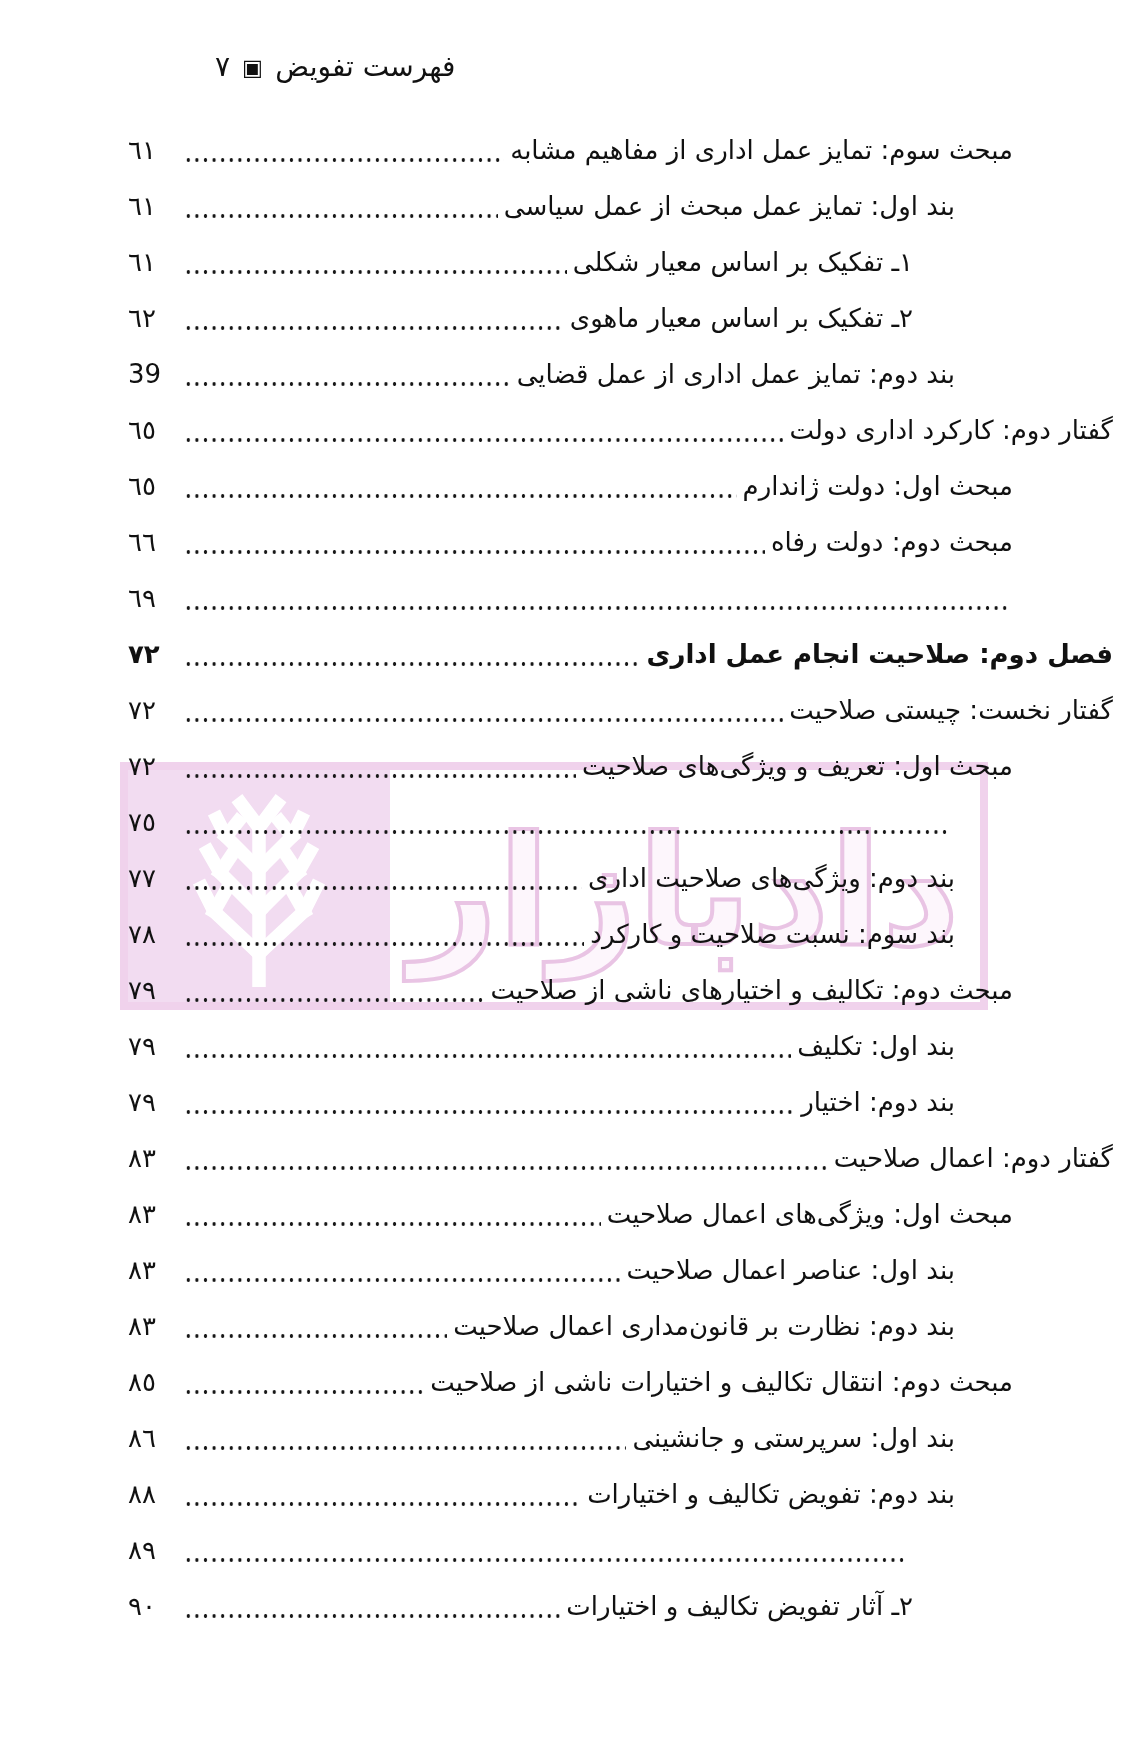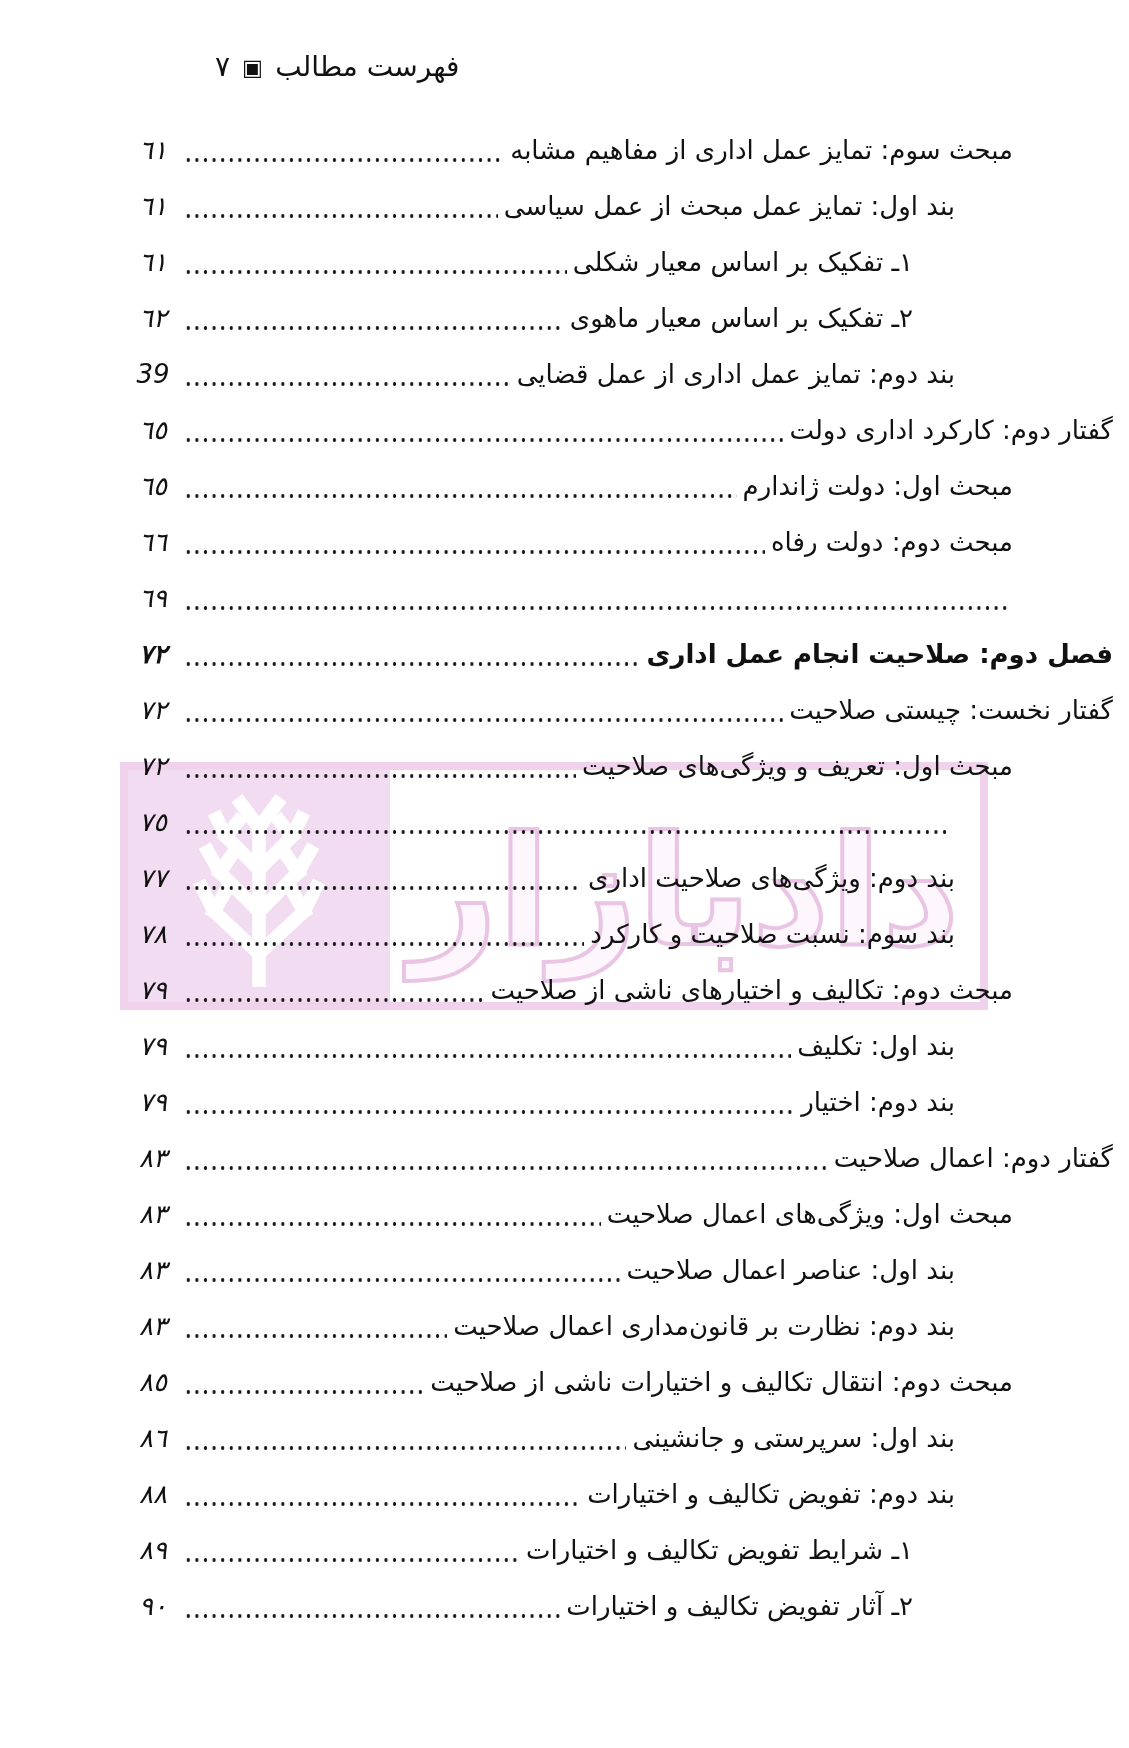--- a/index.html
+++ b/index.html
@@ -82,36 +82,35 @@
     align-self:center;
     transform:translateY(10px);
     background-image:radial-gradient(circle, #161616 1.6px, transparent 2px);
     background-size:8.6px 4px;
     background-repeat:repeat-x;
     background-position:left center;
   }
   .toc-row .pg{
     flex:none;
     min-width:50px;
-    text-align:center;
+    text-align:left;
     white-space:nowrap;
-    font-style:italic;
   }
   .toc-row.lvl1{padding-right:100px;}
   .toc-row.lvl2{padding-right:158px;}
   .toc-row.lvl3{padding-right:200px;}
   .toc-row.bold{font-weight:bold;}
 </style>
 </head>
 <body>
 
 <div class="page">
 
   <div class="running-head">
-    <span>فهرست مطالب</span>
+    <span>فهرست تفویض</span>
     <span class="sq">▣</span>
     <span>٧</span>
   </div>
 
   <div class="watermark">
     <div class="wm-square">
       <span>
         <svg width="150" height="205" viewBox="0 0 100 136" xmlns="http://www.w3.org/2000/svg" aria-hidden="true">
           <g stroke="#ffffff" stroke-width="9" fill="none" stroke-linecap="square">
 
@@ -260,21 +259,20 @@
     <span class="title">بند اول: سرپرستی و جانشینی</span>
     <span class="dots"></span>
     <span class="pg">٨٦</span>
   </div>
       <div class="toc-row lvl2">
     <span class="title">بند دوم: تفویض تکالیف و اختیارات</span>
     <span class="dots"></span>
     <span class="pg">٨٨</span>
   </div>
       <div class="toc-row lvl3">
-    <span class="title">١ـ شرایط تفویض تکالیف و اختیارات</span>
     <span class="dots"></span>
     <span class="pg">٨٩</span>
   </div>
       <div class="toc-row lvl3">
     <span class="title">٢ـ آثار تفویض تکالیف و اختیارات</span>
     <span class="dots"></span>
     <span class="pg">٩٠</span>
   </div>
     </div>
 

